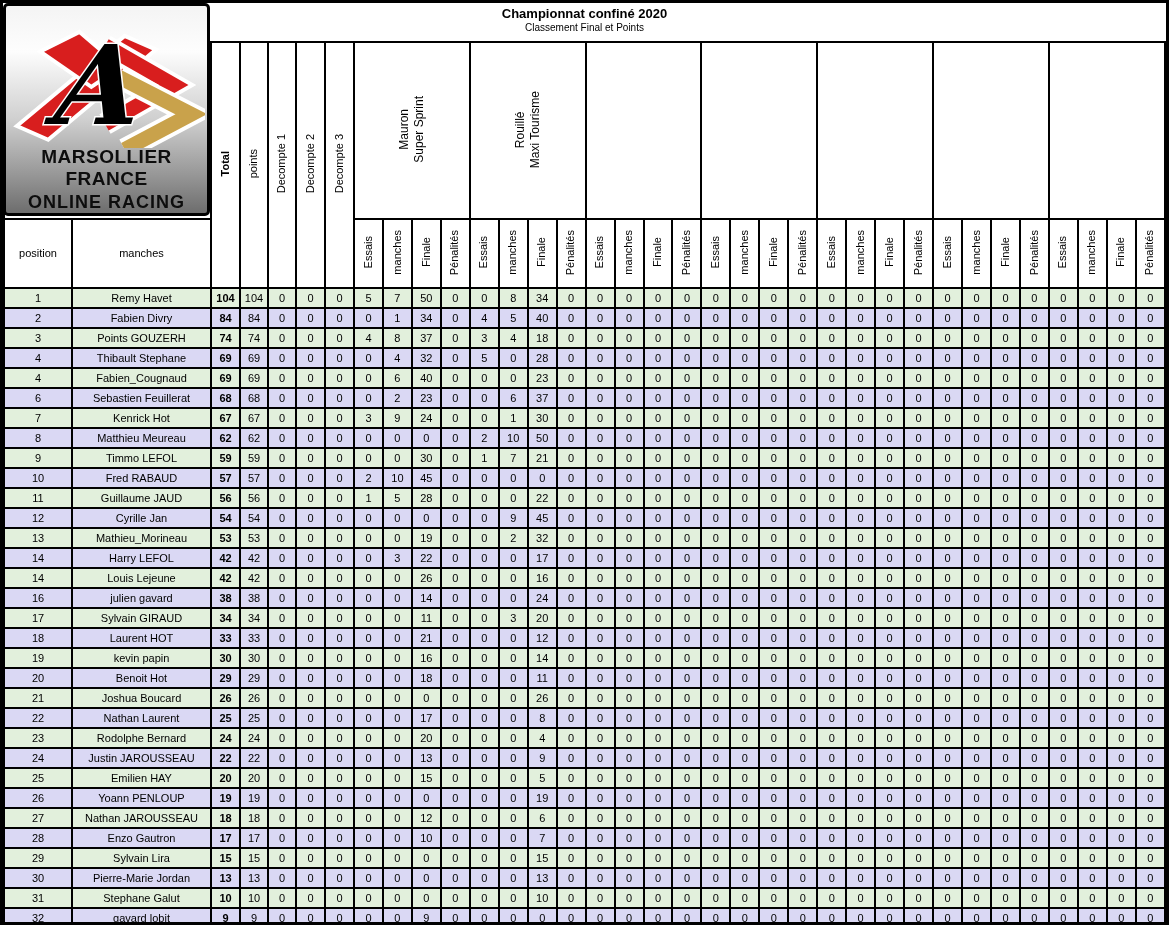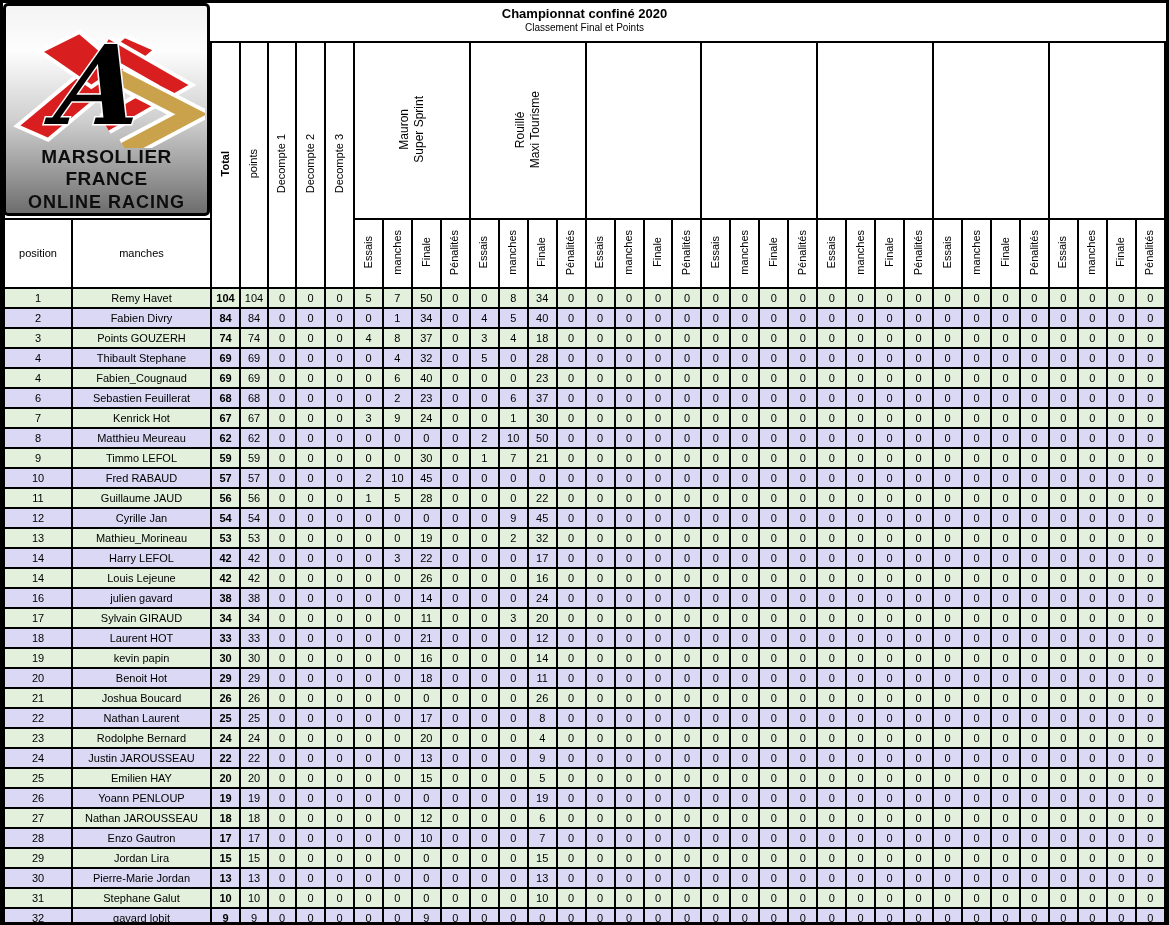--- a/index.html
+++ b/index.html
@@ -1203,21 +1203,21 @@
           <td>0</td>
           <td>0</td>
           <td>0</td>
           <td class="grp">0</td>
           <td>0</td>
           <td>0</td>
           <td>0</td>
         </tr>
         <tr class="grn">
           <td>29</td>
-          <td class="namecell">Jordan Lira</td>
+          <td class="namecell">Sylvain Lira</td>
           <td class="totalcell grp">15</td>
           <td>15</td>
           <td class="grp">0</td>
           <td>0</td>
           <td>0</td>
           <td class="grp">0</td>
           <td>0</td>
           <td>0</td>
           <td>0</td>
           <td class="grp">0</td>

